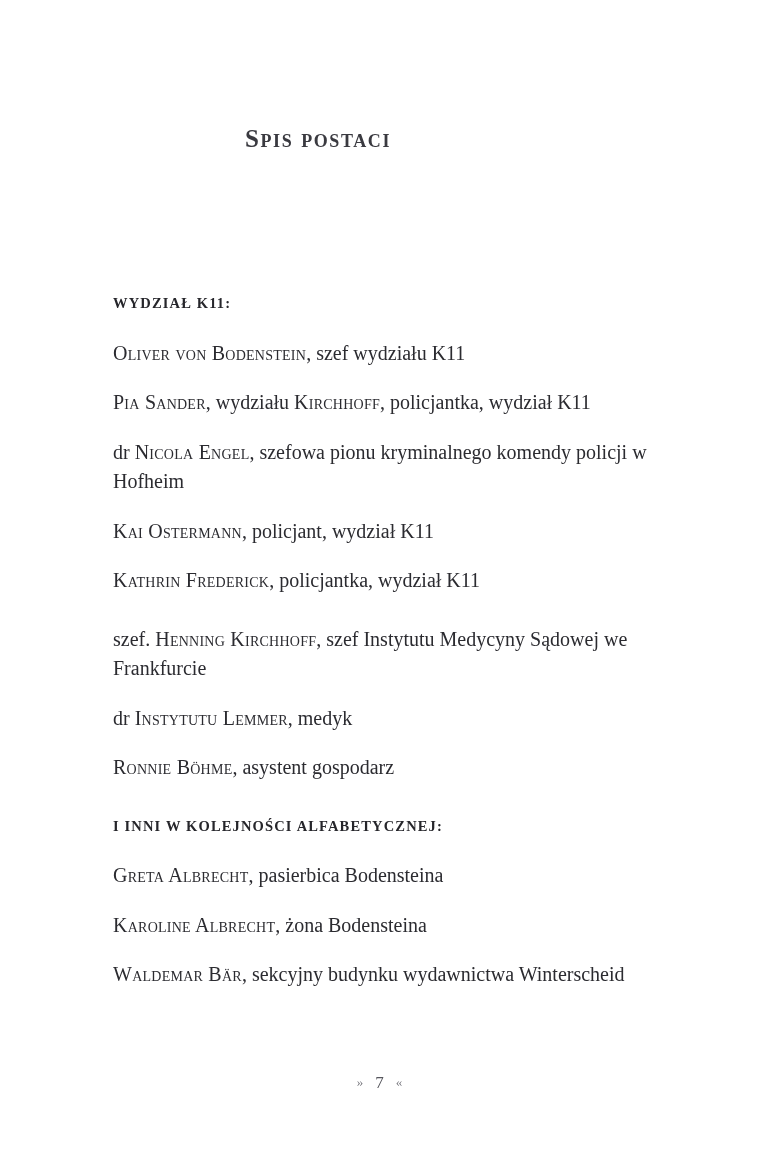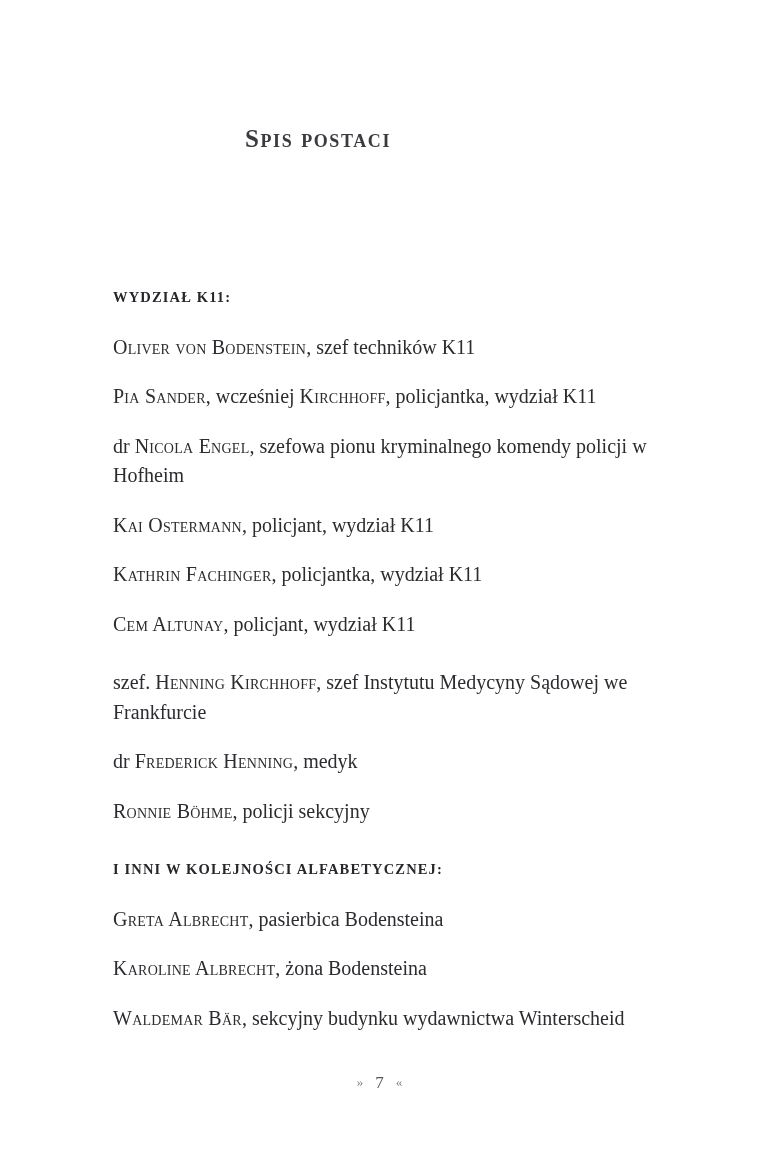--- a/index.html
+++ b/index.html
@@ -41,20 +41,21 @@
   
   .body-col {
     position: absolute;
     top: 283px;
     left: 113px;
     width: 560px;
   }
 
   .section {
     margin-bottom: 29px;
+    margin-top: 6px;
   }
   .section:last-child { margin-bottom: 0; }
 
   .section-heading {
     font-size: 14.5px;
     font-weight: bold;
     text-transform: uppercase;
     letter-spacing: 1.15px;
     line-height: 29.5px;
     color: #26262b;
@@ -98,41 +99,40 @@
 
 <div class="page">
 
   <h1 class="page-title">Spis postaci</h1>
 
   <div class="body-col">
 
     <section class="section">
       <div class="section-heading">wydział k11:</div>
 
-      <p class="entry"><span class="nm">Oliver von Bodenstein</span><span>, szef techników K11</span></p>
+      <p class="entry"><span class="nm">Oliver von Bodenstein</span><span>, szef wydziału K11</span></p>
 
-      <p class="entry"><span class="nm">Pia Sander</span><span>, wcześniej </span><span class="nm">Kirchhoff</span><span>, policjantka, wydział K11</span></p>
+      <p class="entry"><span class="nm">Pia Sander</span><span>, wydziału </span><span class="nm">Kirchhoff</span><span>, policjantka, wydział K11</span></p>
 
       <p class="entry"><span>dr </span><span class="nm">Nicola Engel</span><span>, szefowa pionu kryminalnego komendy policji w Hofheim</span></p>
 
       <p class="entry"><span class="nm">Kai Ostermann</span><span>, policjant, wydział K11</span></p>
 
-      <p class="entry"><span class="nm">Kathrin Fachinger</span><span>, policjantka, wydział K11</span></p>
+      <p class="entry"><span class="nm">Kathrin Frederick</span><span>, policjantka, wydział K11</span></p>
 
-      <p class="entry"><span class="nm">Cem Altunay</span><span>, policjant, wydział K11</span></p>
 
 
     </section>
 
     <section class="section">
       <p class="entry"><span>szef. </span><span class="nm">Henning Kirchhoff</span><span>, szef Instytutu Medycyny Sądowej we Frankfurcie</span></p>
 
-      <p class="entry"><span>dr </span><span class="nm">Frederick Henning</span><span>, medyk</span></p>
+      <p class="entry"><span>dr </span><span class="nm">Instytutu Lemmer</span><span>, medyk</span></p>
 
-      <p class="entry"><span class="nm">Ronnie Böhme</span><span>, policji sekcyjny</span></p>
+      <p class="entry"><span class="nm">Ronnie Böhme</span><span>, asystent gospodarz</span></p>
     </section>
 
     <section class="section">
       <div class="section-heading">i inni w kolejności alfabetycznej:</div>
 
       <p class="entry"><span class="nm">Greta Albrecht</span><span>, pasierbica Bodensteina</span></p>
 
       <p class="entry"><span class="nm">Karoline Albrecht</span><span>, żona Bodensteina</span></p>
 
       <p class="entry"><span class="nm">Waldemar Bär</span><span>, sekcyjny budynku wydawnictwa Winterscheid</span></p>

